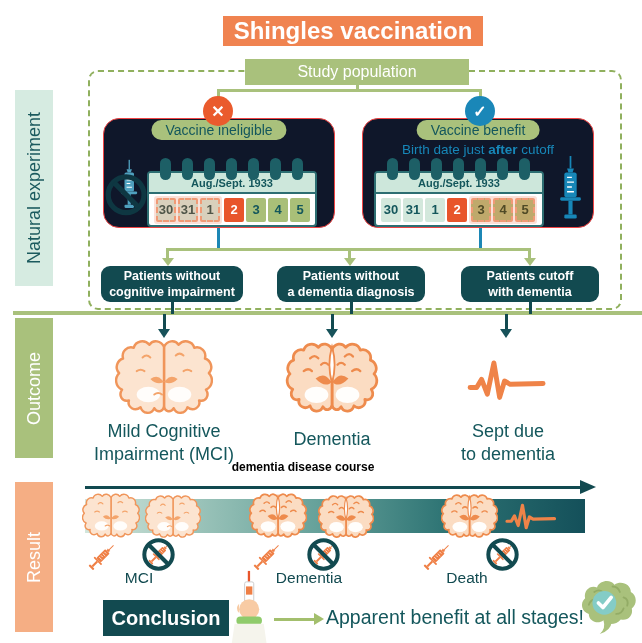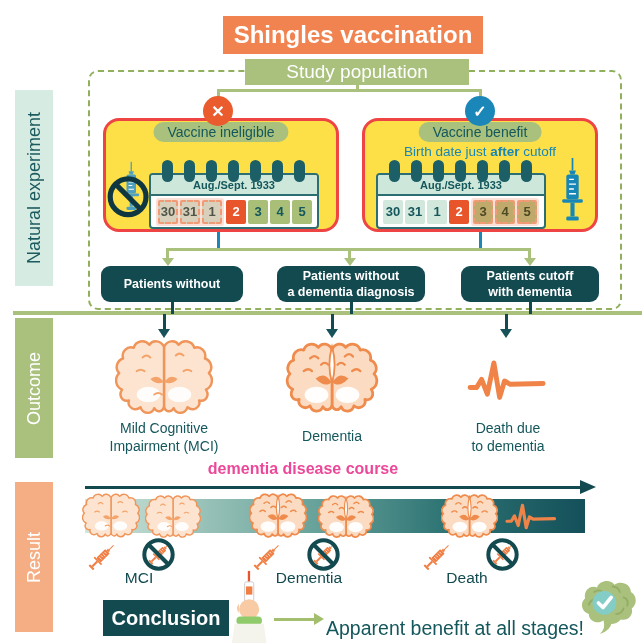--- a/index.html
+++ b/index.html
@@ -1,37 +1,37 @@
 <!DOCTYPE html>
 <html><head>
 <meta charset="utf-8">
 <style>
   html,body{margin:0;padding:0;background:#fff;}
   #canvas{position:relative;width:642px;height:643px;background:#fff;overflow:hidden;
           font-family:"Liberation Sans",sans-serif;}
   .abs{position:absolute;}
 
   
-  .title-banner{left:223px;top:16px;width:260px;height:38px;background:#F08350;
+  .title-banner{left:223px;top:16px;width:260px;height:30px;background:#F08350;
     color:#fff;font-size:24px;font-weight:bold;display:flex;align-items:center;justify-content:center;z-index:6;}
   .study-banner{left:245px;top:59px;width:224px;height:26px;background:#A9C17C;
-    color:#fff;font-size:19px;display:flex;align-items:center;justify-content:center;z-index:5;}
+    color:#fff;font-size:16px;display:flex;align-items:center;justify-content:center;z-index:5;}
   .dashed-box{left:88px;top:70px;width:530px;height:236px;border:2px dashed #90B05E;border-radius:10px;z-index:1;}
 
   .gline{background:#A9C17C;z-index:2;}
   .bline{background:#1C87B5;z-index:2;}
   .dline{background:#124A50;z-index:4;}
 
   .status-circle{width:30px;height:30px;border-radius:50%;color:#fff;font-size:16px;font-weight:bold;
     display:flex;align-items:center;justify-content:center;z-index:6;}
   .x-circle{left:203px;top:96px;background:#EA5B2D;}
   .ok-circle{left:465px;top:96px;background:#1A87B8;}
 
   
-  .panel{width:230px;height:108px;top:118px;background:#fde047;border:3px solid #ef4444;border-radius:16px;z-index:3;}
+  .panel{width:230px;height:108px;top:118px;background:#0f172a;border:1px solid #ef4444;border-radius:16px;z-index:3;}
   .panel-left{left:103px;} .panel-right{left:362px;}
   .pill{position:absolute;top:1px;left:50%;transform:translateX(-50%);background:#A9C17C;color:#14575C;
     font-size:14px;padding:2px 14px;border-radius:11px;white-space:nowrap;z-index:4;}
   .birth-line{position:absolute;top:23px;width:100%;text-align:center;color:#1787B8;font-size:13.5px;}
   .birth-line b{font-weight:bold;}
 
   .calendar{position:absolute;top:52px;width:166px;border:2px solid #2D6E72;border-radius:4px;background:#fff;}
   .cal-left{left:43px;} .cal-right{left:11px;}
   .cal-header{height:19px;background:#CDE7DB;border-bottom:2px solid #2D6E72;text-align:center;
     font-size:11px;font-weight:bold;color:#14575C;line-height:20px;border-radius:2px 2px 0 0;}
@@ -56,38 +56,38 @@
 
   
   .dark-box{top:266px;height:36px;background:#124A50;border-radius:9px;color:#fff;font-size:12.5px;font-weight:bold;
     display:flex;flex-direction:column;align-items:center;justify-content:center;line-height:1.3;z-index:4;text-align:center;}
   .arrowhead-down{width:0;height:0;border-left:6px solid transparent;border-right:6px solid transparent;z-index:4;}
   .g-head{border-top:8px solid #A9C17C;}
   .d-head{border-top:9px solid #17525A;}
   .separator{left:13px;top:311px;width:629px;height:3.5px;background:#A9C17C;z-index:3;}
 
   
-  .out-label{color:#14575C;font-size:14px;text-align:center;line-height:1.25;z-index:2;}
-
-  
-  .course-title{left:153px;top:460px;width:300px;text-align:center;color:#ec4899;font-size:16px;font-weight:bold;}
+  .out-label{color:#14575C;font-size:18px;text-align:center;line-height:1.25;z-index:2;}
+
+  
+  .course-title{left:153px;top:460px;width:300px;text-align:center;color:#000000;font-size:12px;font-weight:bold;}
   .course-stem{left:85px;top:486px;width:495px;height:3px;background:#124A50;}
   .course-head{left:580px;top:480px;width:0;height:0;border-top:7.5px solid transparent;
     border-bottom:7.5px solid transparent;border-left:16px solid #124A50;}
   .grad-bar{left:85px;top:499px;width:500px;height:34px;
     background:linear-gradient(90deg,#D3E6DC 0%,#9CC4BA 22%,#67A29B 46%,#2E7474 72%,#14505A 100%);z-index:1;}
   .stage-label{top:569px;color:#124A50;font-size:15.5px;text-align:center;z-index:2;}
 
   
   .conclusion-box{left:103px;top:600px;width:126px;height:36px;background:#124A50;color:#fff;
     font-size:20px;font-weight:bold;display:flex;align-items:center;justify-content:center;}
   .benefit-stem{left:274px;top:618px;width:42px;height:2.5px;background:#A3BF6D;}
   .benefit-head{left:314px;top:613px;width:0;height:0;border-top:6px solid transparent;
     border-bottom:6px solid transparent;border-left:10px solid #A3BF6D;}
-  .benefit-text{left:326px;top:606px;width:262px;color:#14575C;font-size:19.5px;margin-top:11px;}
+  .benefit-text{left:326px;top:606px;width:262px;color:#14575C;font-size:19.5px;}
   svg{display:block;}
 </style>
 </head>
 <body>
 
 <svg width="0" height="0" style="position:absolute">
   <defs>
 
     <g id="g-brain1">
       <path id="bh1" d="M50,9 C53,3 61,1 65,7 C70,1 79,3 81,10 C88,8 94,14 92,21 C98,23 101,31 96,36
@@ -232,20 +232,21 @@
   <div class="abs gline" style="left:167px;top:248px;width:364px;height:3px;"></div>
   <div class="abs gline" style="left:166px;top:248px;width:3px;height:10px;"></div>
   <div class="abs gline" style="left:348px;top:248px;width:3px;height:10px;"></div>
   <div class="abs gline" style="left:528px;top:248px;width:3px;height:10px;"></div>
   <div class="abs arrowhead-down g-head" style="left:161.5px;top:258px;"></div>
   <div class="abs arrowhead-down g-head" style="left:343.5px;top:258px;"></div>
   <div class="abs arrowhead-down g-head" style="left:523.5px;top:258px;"></div>
 
   <div class="abs dark-box" style="left:101px;width:142px;">
     <span>Patients without</span>
+    <span>cognitive impairment</span>
   </div>
   <div class="abs dark-box" style="left:277px;width:148px;">
     <span>Patients without</span>
     <span>a dementia diagnosis</span>
   </div>
   <div class="abs dark-box" style="left:461px;width:138px;">
     <span>Patients cutoff</span>
     <span>with dementia</span>
   </div>
 
@@ -273,21 +274,21 @@
     </svg>
 
   <div class="abs out-label" style="left:94px;top:420px;width:140px;">
     <div>Mild Cognitive</div>
     <div>Impairment (MCI)</div>
   </div>
   <div class="abs out-label" style="left:272px;top:428px;width:120px;">
     <div>Dementia</div>
   </div>
   <div class="abs out-label" style="left:448px;top:420px;width:120px;">
-    <div>Death due</div>
+    <div>Sept due</div>
     <div>to dementia</div>
   </div>
 
   <div class="abs course-title">dementia disease course</div>
   <div class="abs course-stem"></div>
   <div class="abs course-head"></div>
   <div class="abs grad-bar"></div>
 
   <svg class="abs" style="left:82px;top:492px;z-index:2" width="58" height="47" viewBox="0 0 100 80">
       <use href="#g-brain1"></use>

